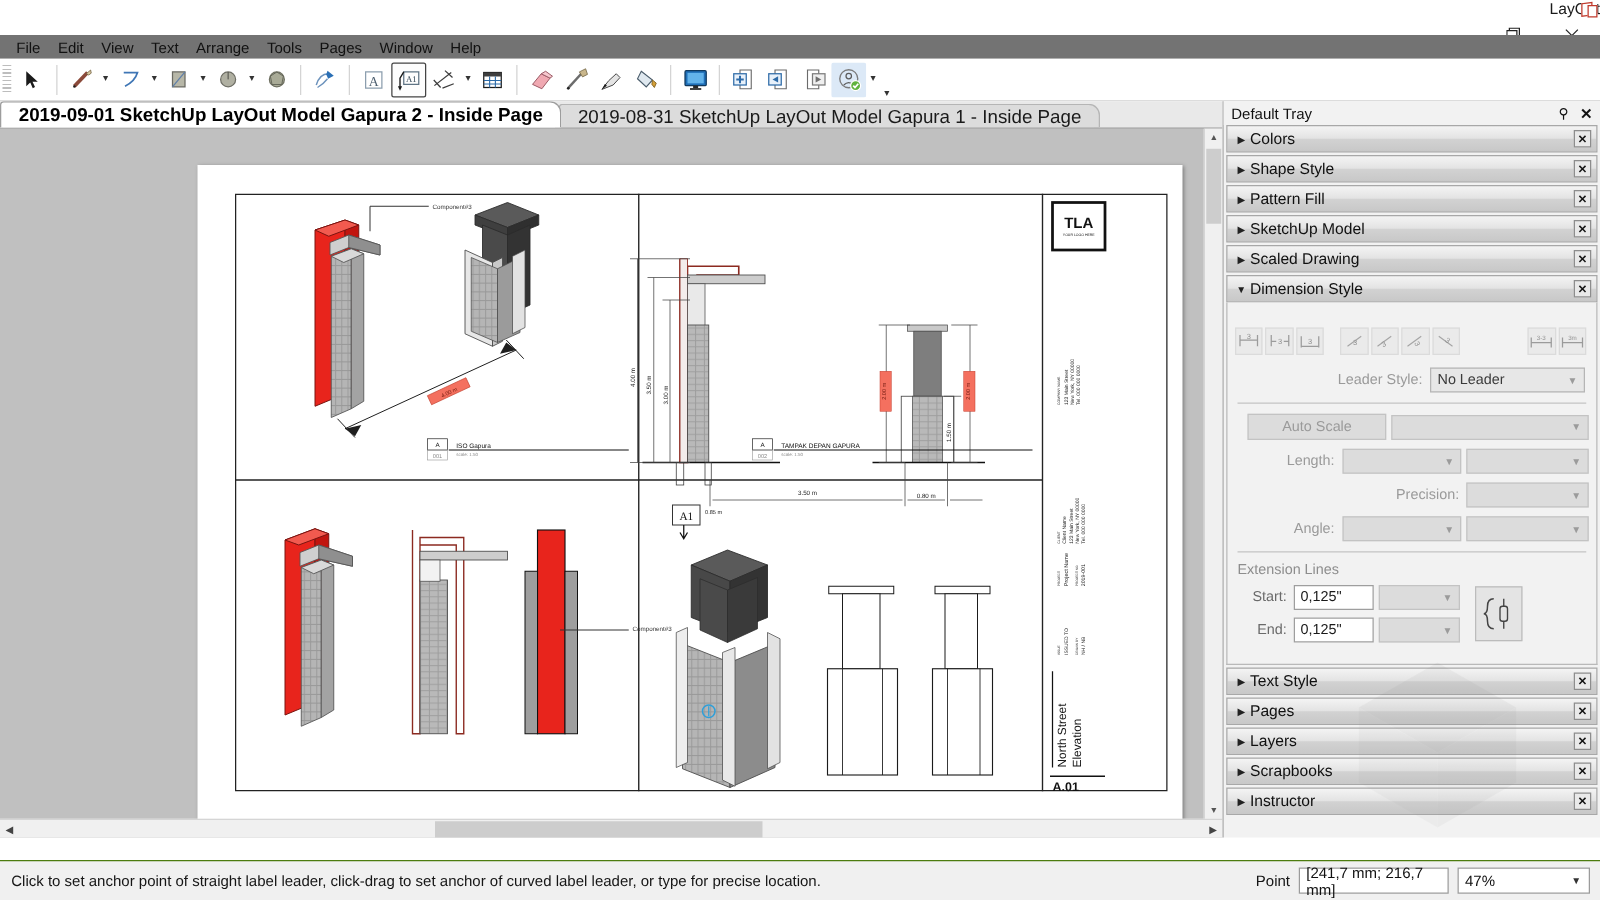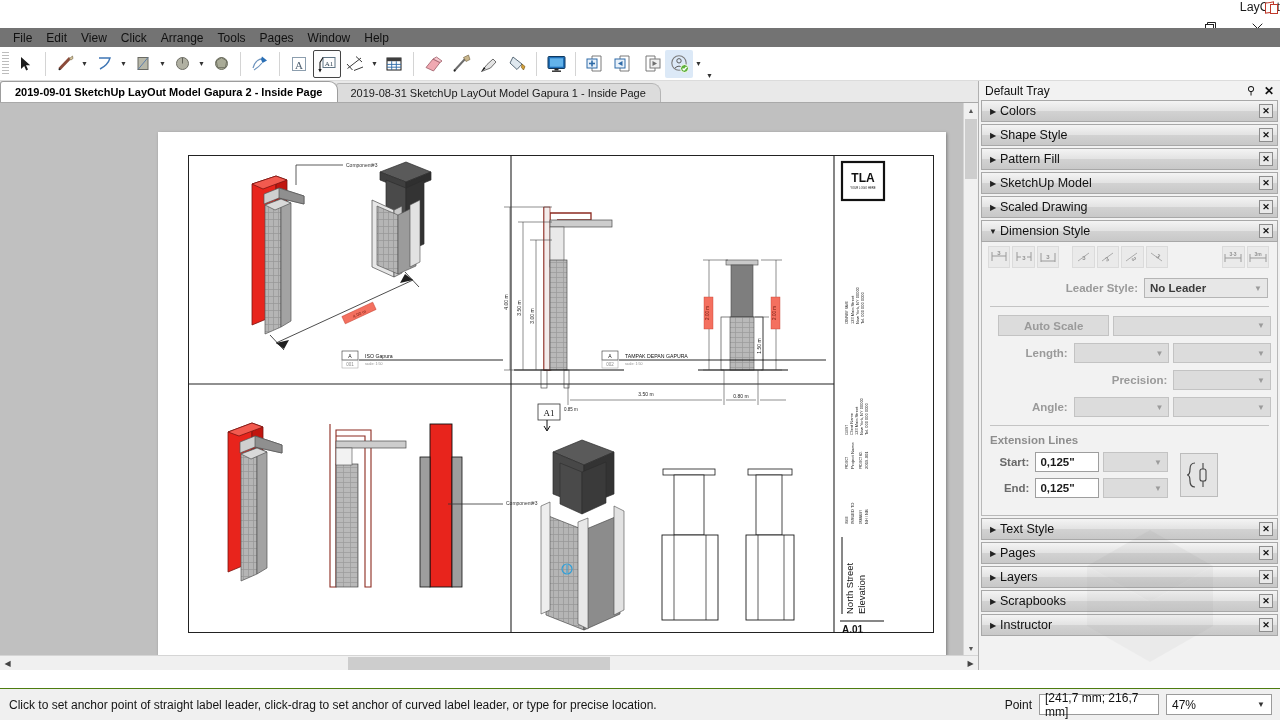--- a/index.html
+++ b/index.html
@@ -56,21 +56,21 @@
 
   
   .tabbar {
     position: absolute; left: 0; top: 81px; width: 1280px; height: 21px;
     background: #e9e9e9;
   }
   .tabs-wrap { position: absolute; left: 0; top: 0; display: flex; align-items: flex-end;
     height: 21px; }
   .doc-tab {
     height: 19px; display: flex; align-items: center; padding: 0 14px;
-    font-size: 11px; color: #1a1a1a; background: #dcdcdc;
+    font-size: 15px; color: #1a1a1a; background: #dcdcdc;
     border: 1px solid #b5b5b5; border-bottom: none;
     border-radius: 3px 9px 0 0; margin-right: -2px;
   }
   .doc-tab.active { background: #ffffff; font-weight: bold; height: 21px;
     border-color: #9d9d9d; color: #000; z-index: 3; }
   .tab-controls { position: absolute; right: 4px; top: 0; height: 21px;
     display: flex; align-items: center; gap: 8px; padding-right: 6px; }
   .tab-ctl { font-size: 10px; color: #111; }
   .tab-ctl.x { font-size: 13px; font-weight: bold; }
 
@@ -127,22 +127,21 @@
   }
   .panel-arrow { width: 14px; text-align: center; font-size: 8px; color: #222; }
   .panel-title { flex: 1; }
   .panel-close {
     width: 14px; height: 14px; border: 1px solid #8d8d8d; background: #e9e9e9;
     display: flex; align-items: center; justify-content: center;
     font-size: 9px; color: #111; font-weight: bold;
   }
   .panel-body {
     background: #f2f2f2; border: 1px solid #b9b9b9; border-top: none;
-    padding: 4px 6px 10px 6px;
-    font-weight: bold;
+    padding: 20px 6px 10px 6px;
   }
 
   .dim-icon-row { display: flex; align-items: center; margin-bottom: 10px; }
   .dim-btn {
     width: 24px; height: 22px; background: #e4e4e4; border: 1px solid #c9c9c9;
     margin-right: 2px; display:flex; align-items:center; justify-content:center;
     opacity: .55;
   }
   .gap-sm { width: 12px; } .gap-lg { width: 56px; }
 
@@ -221,21 +220,21 @@
           <line x1="10.3" y1="0.7" x2="0.7" y2="10.3" stroke="#222" stroke-width="1"></line>
         </svg>
       </div>
     </div>
   </div>
 
   <div class="menubar">
     <div class="menu-item">File</div>
     <div class="menu-item">Edit</div>
     <div class="menu-item">View</div>
-    <div class="menu-item">Click</div>
+    <div class="menu-item">Text</div>
     <div class="menu-item">Arrange</div>
     <div class="menu-item">Tools</div>
     <div class="menu-item">Pages</div>
     <div class="menu-item">Window</div>
     <div class="menu-item">Help</div>
   </div>
 
   <div class="toolbar">
     <div class="grip"></div>
 

